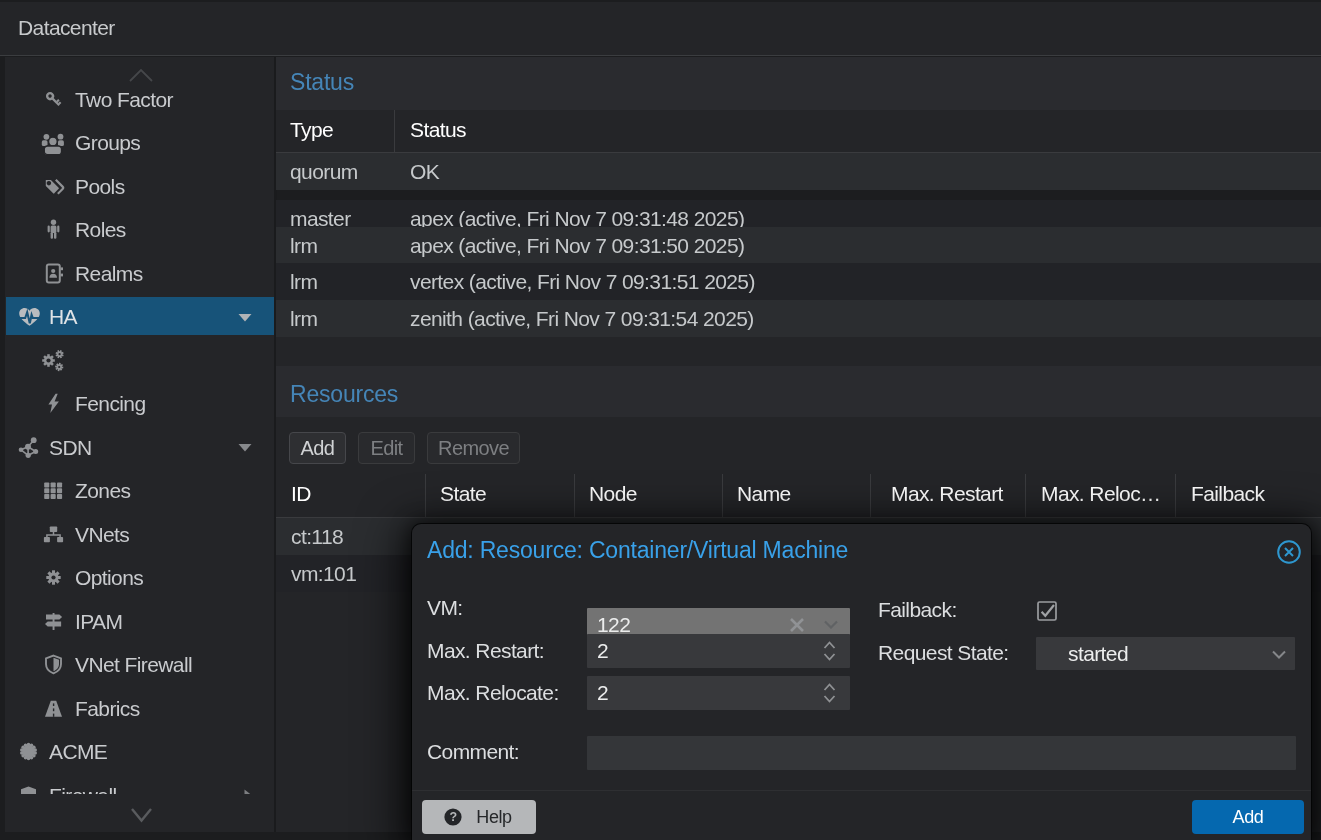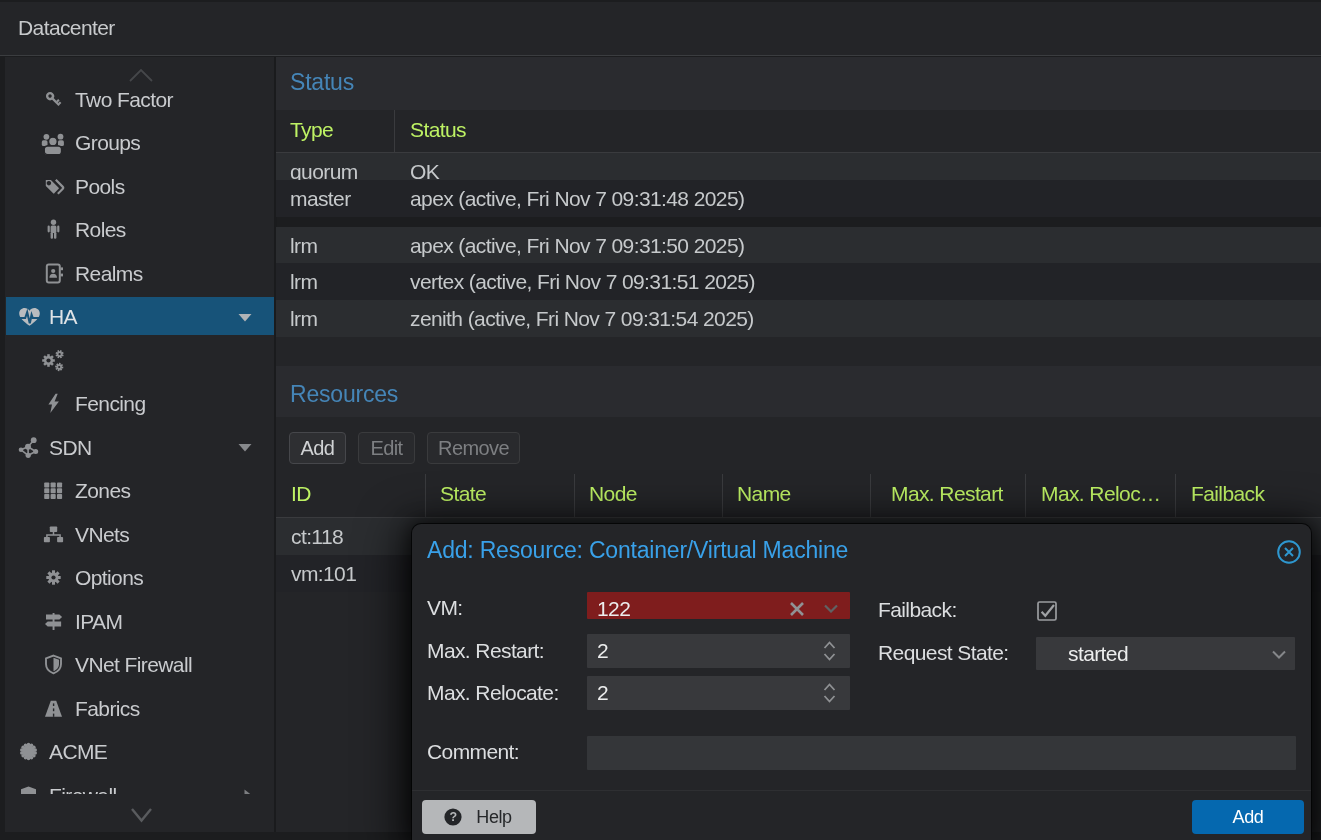--- a/index.html
+++ b/index.html
@@ -12,21 +12,21 @@
 .ti{position:absolute;left:0;width:270px;height:44px;color:#c9cbce;font-size:21px;letter-spacing:-0.6px;}
 .ti span{position:absolute;top:0;line-height:43px;}
 .ti svg{position:absolute;overflow:visible;}
 .l1 svg.ic{left:13px;top:11px;}
 .l1 span{left:44px;}
 .l2 svg.ic{left:38px;top:11px;}
 .l2 span{left:70px;}
 svg.arr{left:233px;top:17.5px;}
 #sel{position:absolute;left:1px;top:240px;width:268px;height:37.5px;background:#175379;}
 .panel-hdr{position:absolute;left:276px;width:1045px;color:#4585b7;font-size:23px;letter-spacing:-0.2px;padding-left:14px;background:#2a2b2f;}
-.ghdr{position:absolute;left:276px;width:1045px;height:41px;background:#242528;border-bottom:1px solid #3a3b3e;color:#bef264;font-size:21px;letter-spacing:-0.6px;}
+.ghdr{position:absolute;left:276px;width:1045px;height:41px;background:#242528;border-bottom:1px solid #3a3b3e;color:#ffffff;font-size:21px;letter-spacing:-0.6px;}
 .ghdr span{position:absolute;line-height:40px;}
 .gsep{position:absolute;top:0;width:1px;height:100%;background:#3a3b3e;}
 .row{position:absolute;left:276px;width:1045px;height:37px;color:#c6c9cb;font-size:21px;letter-spacing:-0.6px;}
 .row span{position:absolute;line-height:37px;}
 .rl{background:#2b2d30;}
 .rd{background:#222327;}
 .pbody{position:absolute;left:276px;width:1045px;background:#242528;}
 .tbtn{position:absolute;height:32px;border-radius:4px;font-size:20px;letter-spacing:-0.6px;text-align:center;line-height:30px;}
 .tbe{background:#2e2f32;border:1px solid #46474b;color:#d0d2d4;}
 .tbd{background:#292a2d;border:1px solid #3a3b3d;color:#7d7f82;}
@@ -283,21 +283,21 @@
 <div class="panel-hdr" style="top:57px;height:53px;line-height:50px;">Status</div>
 <div class="ghdr" style="top:110px;height:43px;line-height:42px;">
     <span style="left:14px">Type</span>
     <span style="left:134px">Status</span>
     <div class="gsep" style="left:118px;height:43px;"></div>
   </div>
 <div class="row rl" style="top:153.0px;height:36.8px;padding-left:8px;">
     <span style="left:14px">quorum</span>
     <span style="left:134px">OK</span>
   </div>
-<div class="row rd" style="top:180px;height:36.8px;">
+<div class="row rd" style="top:200px;height:36.8px;">
     <span style="left:14px">master</span>
     <span style="left:134px">apex (active, Fri Nov 7 09:31:48 2025)</span>
   </div>
 <div class="row rl" style="top:226.6px;height:36.8px;">
     <span style="left:14px">lrm</span>
     <span style="left:134px">apex (active, Fri Nov 7 09:31:50 2025)</span>
   </div>
 <div class="row rd" style="top:263.4px;height:36.8px;">
     <span style="left:14px">lrm</span>
     <span style="left:134px">vertex (active, Fri Nov 7 09:31:51 2025)</span>
@@ -342,21 +342,21 @@
 <svg style="position:absolute;left:865px;top:16px" width="24" height="24" viewBox="0 0 24 24">
       <circle cx="12" cy="12" r="10.8" fill="none" stroke="#2e97cf" stroke-width="2"></circle>
       <path d="M8 8 L16 16 M16 8 L8 16" stroke="#2e97cf" stroke-width="2"></path>
     </svg>
 <div class="mlabel" style="left:15px;top:72px">VM:</div>
 <div class="mlabel" style="left:15px;top:115px">Max. Restart:</div>
 <div class="mlabel" style="left:15px;top:157px">Max. Relocate:</div>
 <div class="mlabel" style="left:15px;top:216px">Comment:</div>
 <div class="mlabel" style="left:466px;top:74px">Failback:</div>
 <div class="mlabel" style="left:466px;top:117px">Request State:</div>
-<div class="mfield" style="left:175px;top:68px;width:263px;height:27px;line-height:33px;background:#7f1d1d">122
+<div class="mfield" style="left:175px;top:84px;width:263px;height:27px;line-height:33px;background:#737373">122
 <svg style="position:absolute;left:202px;top:9px" width="16" height="16" viewBox="0 0 16 16">
         <path d="M2 2 L14 14 M14 2 L2 14" stroke="#909295" stroke-width="2.6"></path>
       </svg>
 <svg style="position:absolute;left:237px;top:12px" width="14" height="9" viewBox="0 0 14 9">
         <path d="M1 1.5 L7 7.5 L13 1.5" fill="none" stroke="#606264" stroke-width="2.2"></path>
       </svg>
 </div>
 <div class="mfield" style="left:175px;top:110px;width:263px;height:34px;line-height:34px;">2<svg style="position:absolute;left:236px;top:6px" width="13" height="22" viewBox="0 0 13 22">
         <path d="M1.5 8 L6.5 2.5 L11.5 8" fill="none" stroke="#8f9194" stroke-width="1.8"></path>
         <path d="M1.5 14 L6.5 19.5 L11.5 14" fill="none" stroke="#8f9194" stroke-width="1.8"></path>

